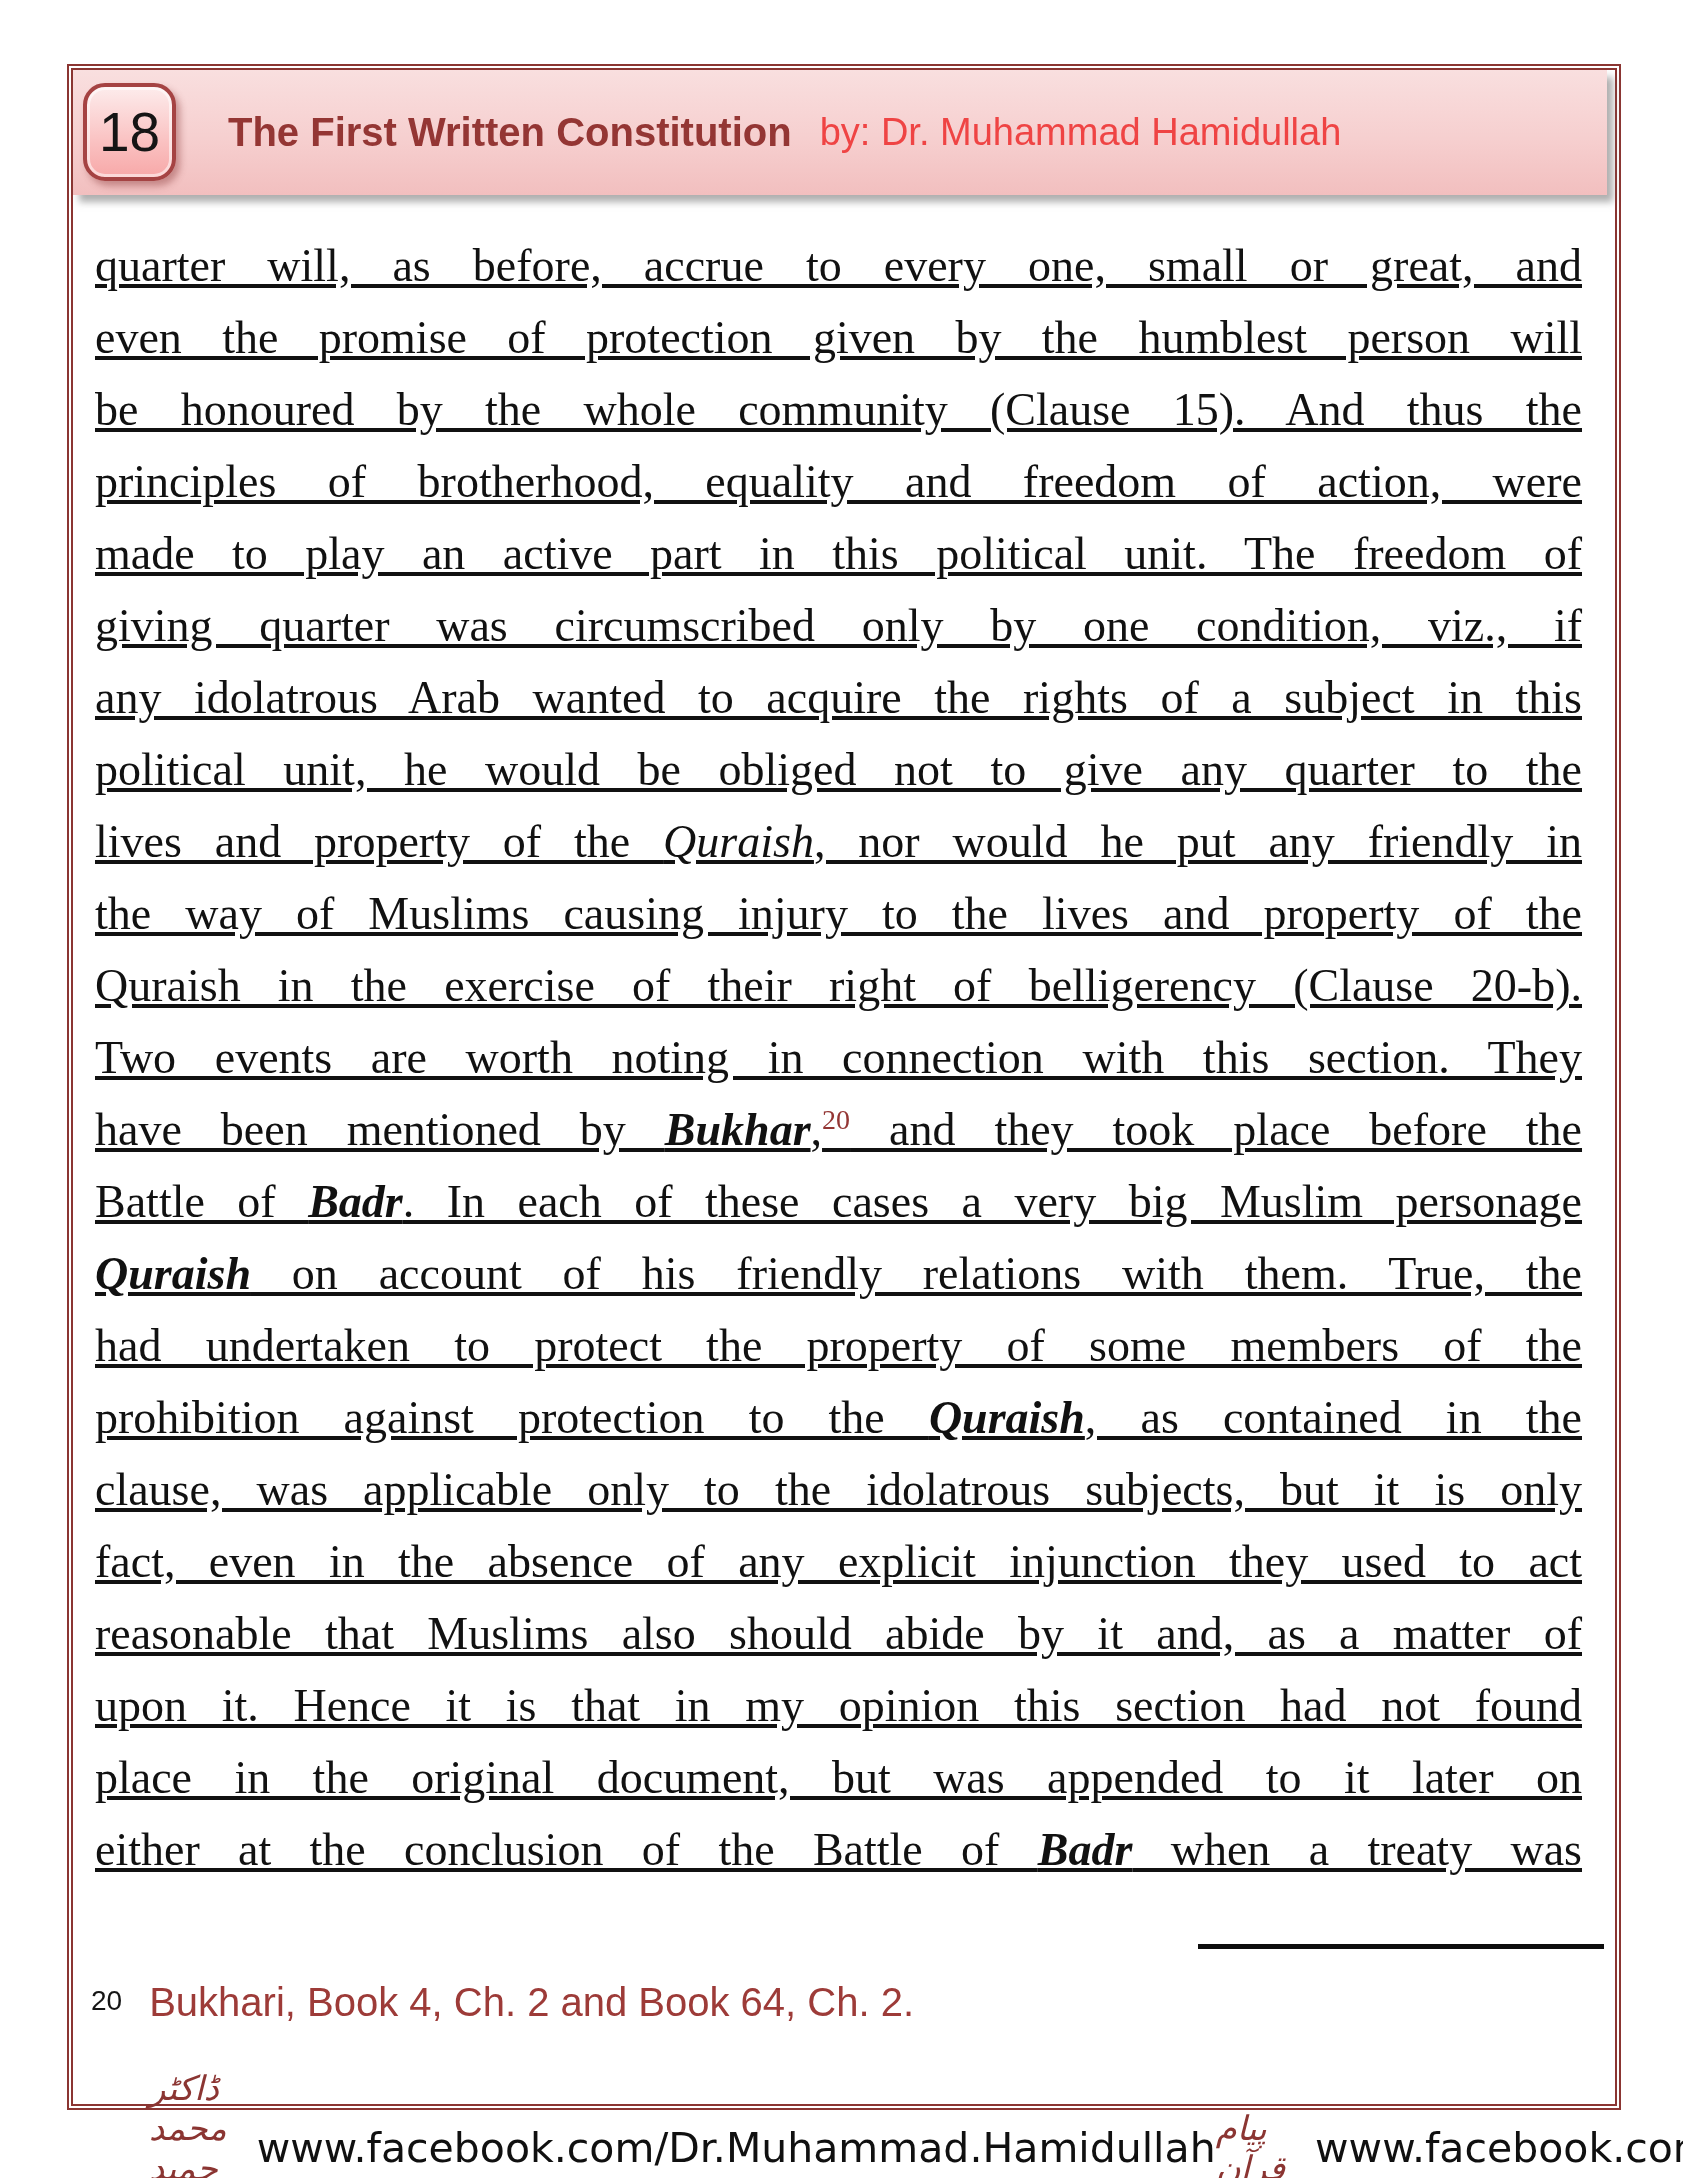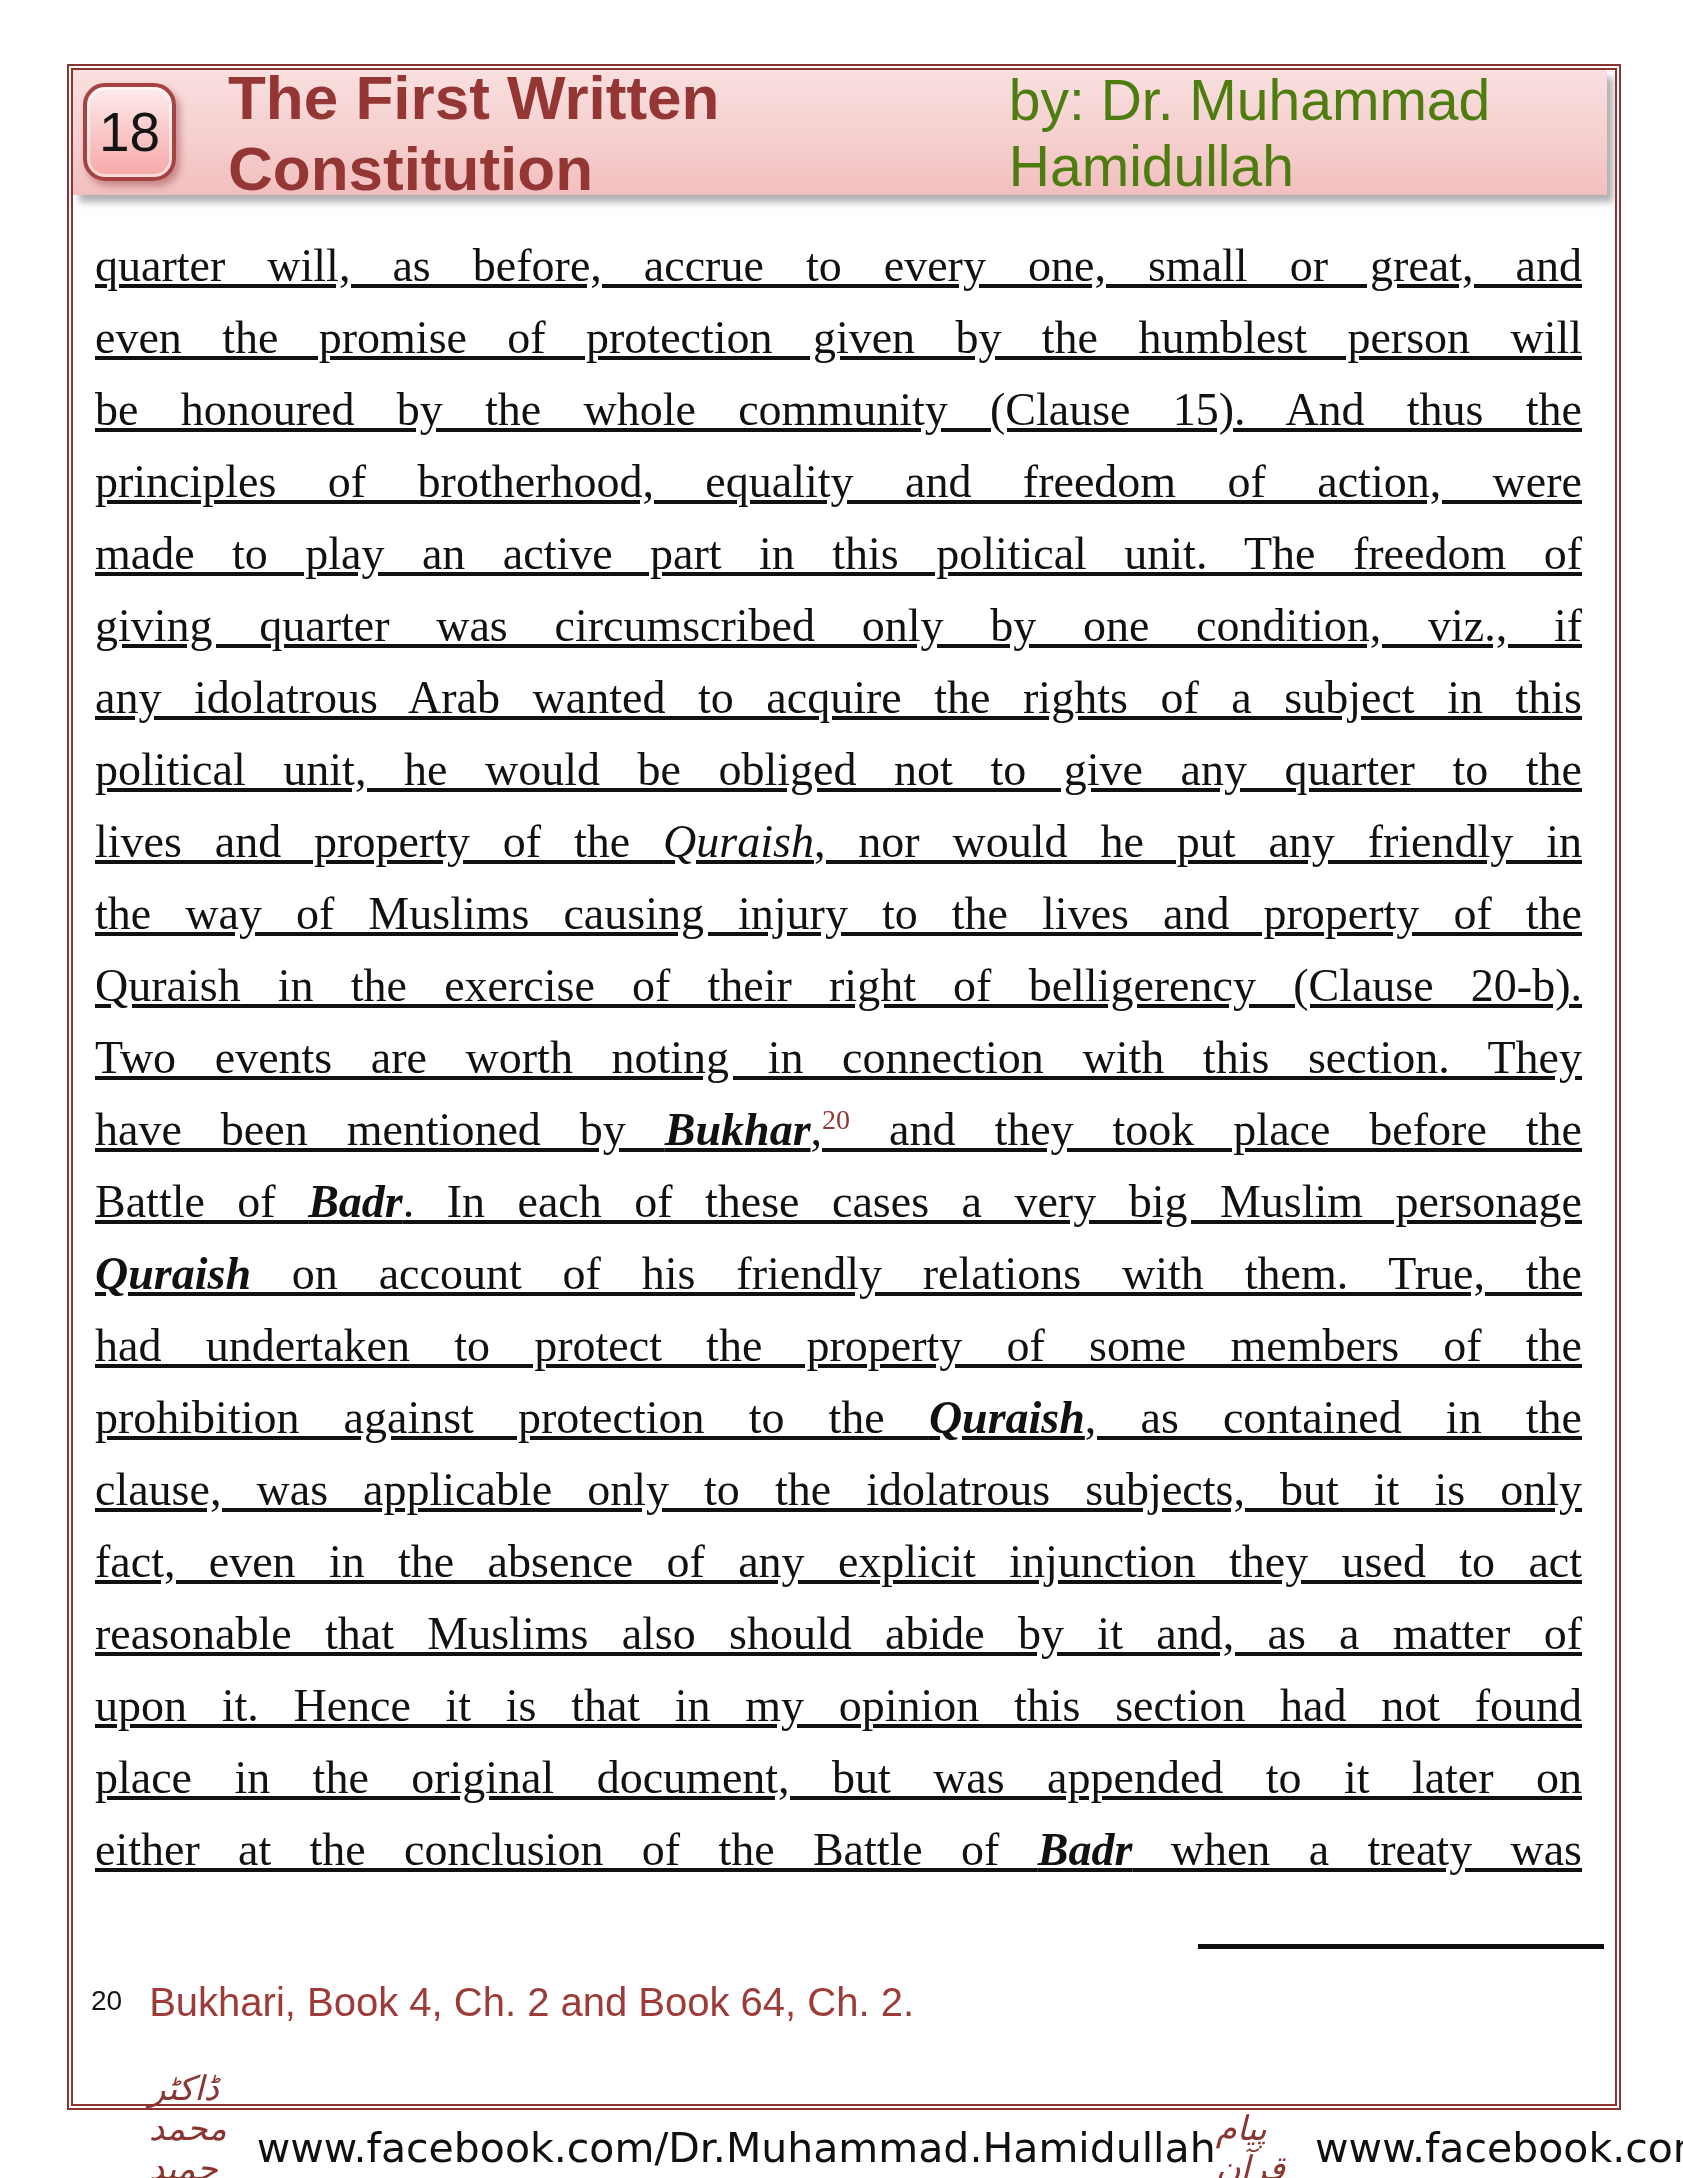--- a/index.html
+++ b/index.html
@@ -30,22 +30,22 @@
     background:linear-gradient(180deg,#fdecec 0%,#fac2c2 60%,#f7a8a8 100%);
     box-shadow:4px 5px 7px rgba(140,60,60,0.45), inset 0 0 0 3px rgba(255,255,255,0.55);
     display:flex;align-items:center;justify-content:center;
     font-family:"Liberation Sans",sans-serif;font-size:55px;color:#151515;text-align:center;
   }
   .title-row{
     position:absolute;left:228px;top:70px;height:125px;
     display:flex;align-items:center;gap:28px;
     font-family:"Liberation Sans",sans-serif;
   }
-  .doc-title{font-size:62px;font-weight:700;color:var(--accent);letter-spacing:0px;}
-  .byline{font-size:57px;font-weight:400;color:#4d7c0f;}
+  .doc-title{font-size:40px;font-weight:700;color:var(--accent);letter-spacing:0px;}
+  .byline{font-size:38px;font-weight:400;color:#ef4444;}
   
   .body-text{
     position:absolute;left:95px;top:230px;width:1487px;
     font-size:46px;
     text-decoration:underline;
   }
   .line{
     height:72px;line-height:72px;white-space:nowrap;
     text-align:justify;text-align-last:justify;overflow:visible;
   }

